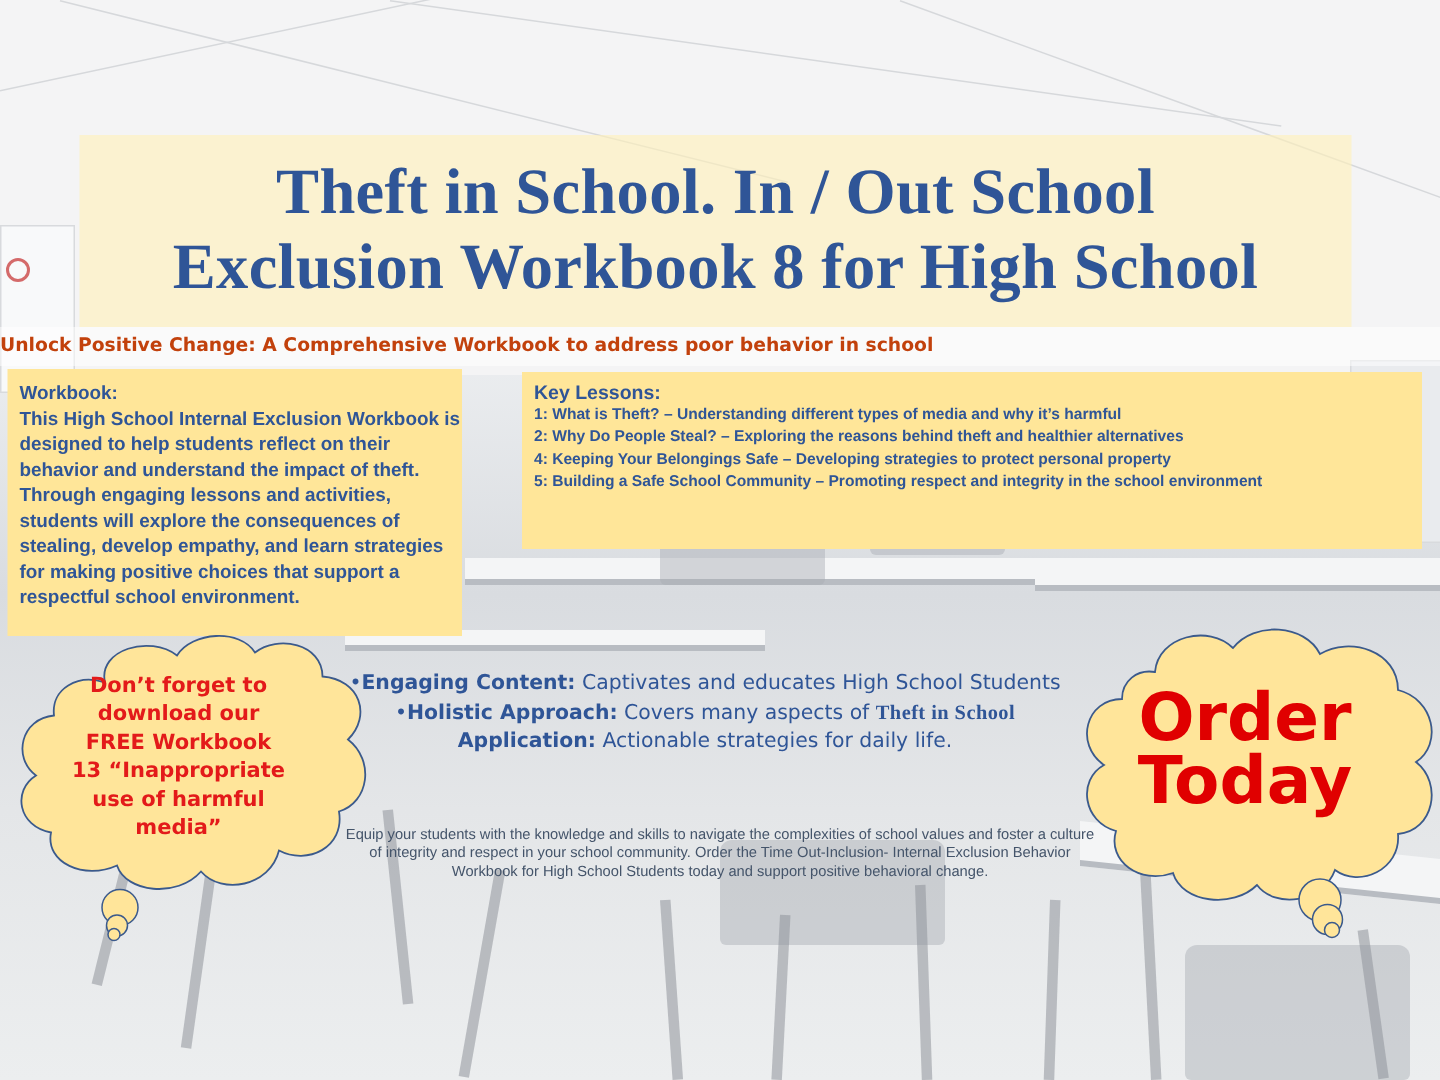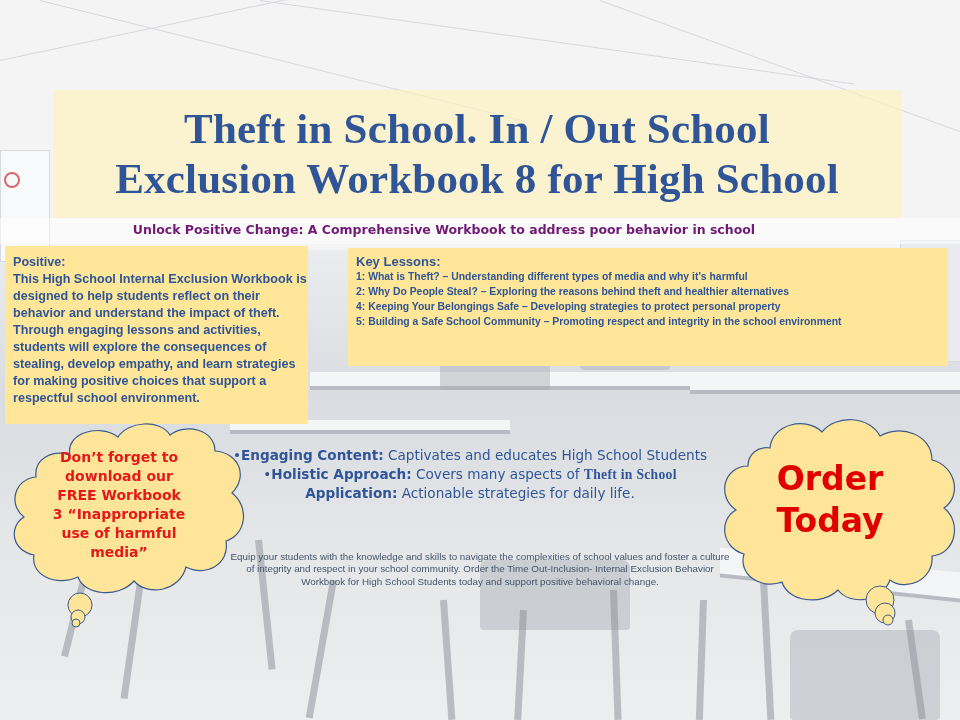--- a/index.html
+++ b/index.html
@@ -8,36 +8,36 @@
   .bg .ceil { position:absolute; height:1px; background:#d6d8db; transform-origin:left center; }
   .bg .table { position:absolute; background:#f4f5f6; border-bottom:4px solid #b8bcc2; }
   .bg .leg { position:absolute; width:7px; background:#8f949b; opacity:.55; transform-origin:top center; }
   .bg .chair { position:absolute; background:#a8adb4; opacity:.45; border-radius:8px 8px 4px 4px; }
   .bg .window { position:absolute; background:#f8f9fa; border:1px solid #d8dadd; }
   .bg .wall { position:absolute; background:#e7e8ea; }
   .bg .sign { position:absolute; border:2px solid #d46a6a; border-radius:50%; }
   .title-box { position:absolute; left:53px; top:90px; width:848px; height:128px; background:rgba(255,240,185,0.62); }
   .title { position:absolute; left:53px; top:104px; width:848px; text-align:center; font-family:"Liberation Serif", serif; font-weight:bold; color:#2f5597; font-size:43px; line-height:50px; letter-spacing:0.2px; }
   .subtitle-band { position:absolute; left:0; top:218px; width:960px; height:26px; background:rgba(255,255,255,0.5); }
-  .subtitle { position:absolute; left:0; top:222px; width:888px; text-align:center; font-family:"DejaVu Sans", sans-serif; font-weight:bold; color:#701a75; font-size:12.5px; }
+  .subtitle { position:absolute; left:0; top:222px; width:888px; font-family:"DejaVu Sans", sans-serif; font-weight:bold; color:#c2410c; font-size:12.5px; }
   .overview { position:absolute; left:5px; top:246px; width:303px; height:178px; background:#ffe699; padding:8px 0 0 8px; box-sizing:border-box; color:#2f5597; font-weight:bold; font-size:12.6px; line-height:17px; }
   .overview .ttl { display:block; }
   .lessons { position:absolute; left:348px; top:248px; width:600px; height:118px; background:#ffe699; padding:6px 0 0 8px; box-sizing:border-box; color:#2f5597; font-family:"Liberation Sans", sans-serif; }
   .lessons .ttl { font-weight:bold; font-size:13px; line-height:15px; }
   .lessons .item { font-weight:bold; font-size:10.4px; line-height:15px; white-space:nowrap; }
   .why { position:absolute; left:210px; top:446px; width:520px; text-align:center; color:#2f5597; font-family:"DejaVu Sans", sans-serif; }
   .why .h { font-weight:bold; font-size:12.6px; line-height:17px; margin-bottom:1px; }
   .why .row { font-size:13.6px; line-height:19px; white-space:nowrap; }
   .why .row b { font-weight:bold; }
   .why .serif { font-family:"Liberation Serif", serif; font-weight:bold; letter-spacing:0.3px; }
   .equip { position:absolute; left:230px; top:551px; width:500px; text-align:center; color:#44546a; font-size:9.8px; line-height:12.4px; }
   .cloud { position:absolute; }
   .cloud-text { position:absolute; text-align:center; color:#e00000; font-weight:bold; }
   .cloud-left-text { left:26px; top:448px; width:186px; font-size:14px; line-height:19px; font-family:"DejaVu Sans", sans-serif; color:#e31a1a; }
-  .cloud-right-text { left:740px; top:458px; width:180px; font-size:33px; line-height:42px; font-family:"DejaVu Sans", sans-serif; }
+  .cloud-right-text { left:740px; top:458px; width:180px; font-size:44px; line-height:42px; font-family:"DejaVu Sans", sans-serif; }
 </style>
 </head>
 <body>
 
 <div class="bg">
   <div class="wall" style="left:0;top:0;width:960px;height:250px;background:#f4f4f5;"></div>
   <div class="ceil" style="left:0;top:60px;width:420px;transform:rotate(-12deg);"></div>
   <div class="ceil" style="left:40px;top:0;width:500px;transform:rotate(14deg);"></div>
   <div class="ceil" style="left:260px;top:0;width:600px;transform:rotate(8deg);"></div>
   <div class="ceil" style="left:600px;top:0;width:400px;transform:rotate(20deg);"></div>
@@ -67,21 +67,21 @@
 <div class="title-box"></div>
 <div class="title">
   <div>Theft in School. In / Out School</div>
   <div>Exclusion Workbook 8 for High School</div>
 </div>
 
 <div class="subtitle-band"></div>
 <div class="subtitle">Unlock Positive Change: A Comprehensive Workbook  to address poor behavior in school</div>
 
 <div class="overview">
-  <span class="ttl">Positive:</span>
+  <span class="ttl">Workbook:</span>
   <span>This High School Internal Exclusion Workbook is designed to help students reflect on their behavior and understand the impact of theft. Through engaging lessons and activities, students will explore the consequences of stealing, develop empathy, and learn strategies for making positive choices that support a respectful school environment.</span>
 </div>
 
 <div class="lessons">
   <div class="ttl">Key Lessons:</div>
   <div class="item">1: What is Theft? – Understanding different types of media and why it’s harmful</div>
   <div class="item">2: Why Do People Steal? – Exploring  the reasons behind theft and healthier alternatives</div>
   <div class="item">4: Keeping Your Belongings  Safe – Developing  strategies to protect personal property</div>
   <div class="item">5: Building  a Safe School Community  – Promoting respect and integrity in the school environment</div>
 </div>
@@ -97,21 +97,21 @@
 <svg class="cloud" style="left:0;top:415px;" width="260" height="225" viewBox="0 0 260 225">
   <path d="M70,40 C65,18 100,8 118,22 C128,6 160,4 170,20 C185,8 215,14 215,36 C240,38 248,62 232,78 C250,92 246,120 226,126 C230,150 205,162 186,152 C180,176 148,182 134,166 C118,184 84,180 78,162 C56,172 30,160 34,140 C12,136 8,112 24,102 C8,90 14,64 36,62 C34,44 52,34 70,40 Z" fill="#ffe59a" stroke="#3b5a8c" stroke-width="1.2"></path>
   <circle cx="80" cy="190" r="12" fill="#ffe59a" stroke="#3b5a8c" stroke-width="1"></circle>
   <circle cx="78" cy="202" r="7" fill="#ffe59a" stroke="#3b5a8c" stroke-width="1"></circle>
   <circle cx="76" cy="208" r="4" fill="#ffe59a" stroke="#3b5a8c" stroke-width="1"></circle>
 </svg>
 <div class="cloud-text cloud-left-text">
   <div>Don’t forget to</div>
   <div>download our</div>
   <div>FREE Workbook</div>
-  <div>3 “Inappropriate</div>
+  <div>13 “Inappropriate</div>
   <div>use  of harmful</div>
   <div>media”</div>
 </div>
 
 <svg class="cloud" style="left:710px;top:410px;" width="250" height="230" viewBox="0 0 250 230">
   <path d="M60,38 C62,14 96,6 112,22 C126,4 160,6 170,26 C190,14 222,24 222,50 C246,56 252,86 234,98 C252,112 246,144 222,146 C224,170 196,182 180,170 C172,192 140,196 128,180 C112,196 78,192 72,172 C50,180 28,164 34,144 C12,138 8,110 26,100 C6,86 14,56 38,56 C38,44 48,36 60,38 Z" fill="#ffe59a" stroke="#3b5a8c" stroke-width="1.2"></path>
   <circle cx="170" cy="190" r="14" fill="#ffe59a" stroke="#3b5a8c" stroke-width="1"></circle>
   <circle cx="175" cy="203" r="10" fill="#ffe59a" stroke="#3b5a8c" stroke-width="1"></circle>
   <circle cx="178" cy="210" r="5" fill="#ffe59a" stroke="#3b5a8c" stroke-width="1"></circle>
 </svg>

